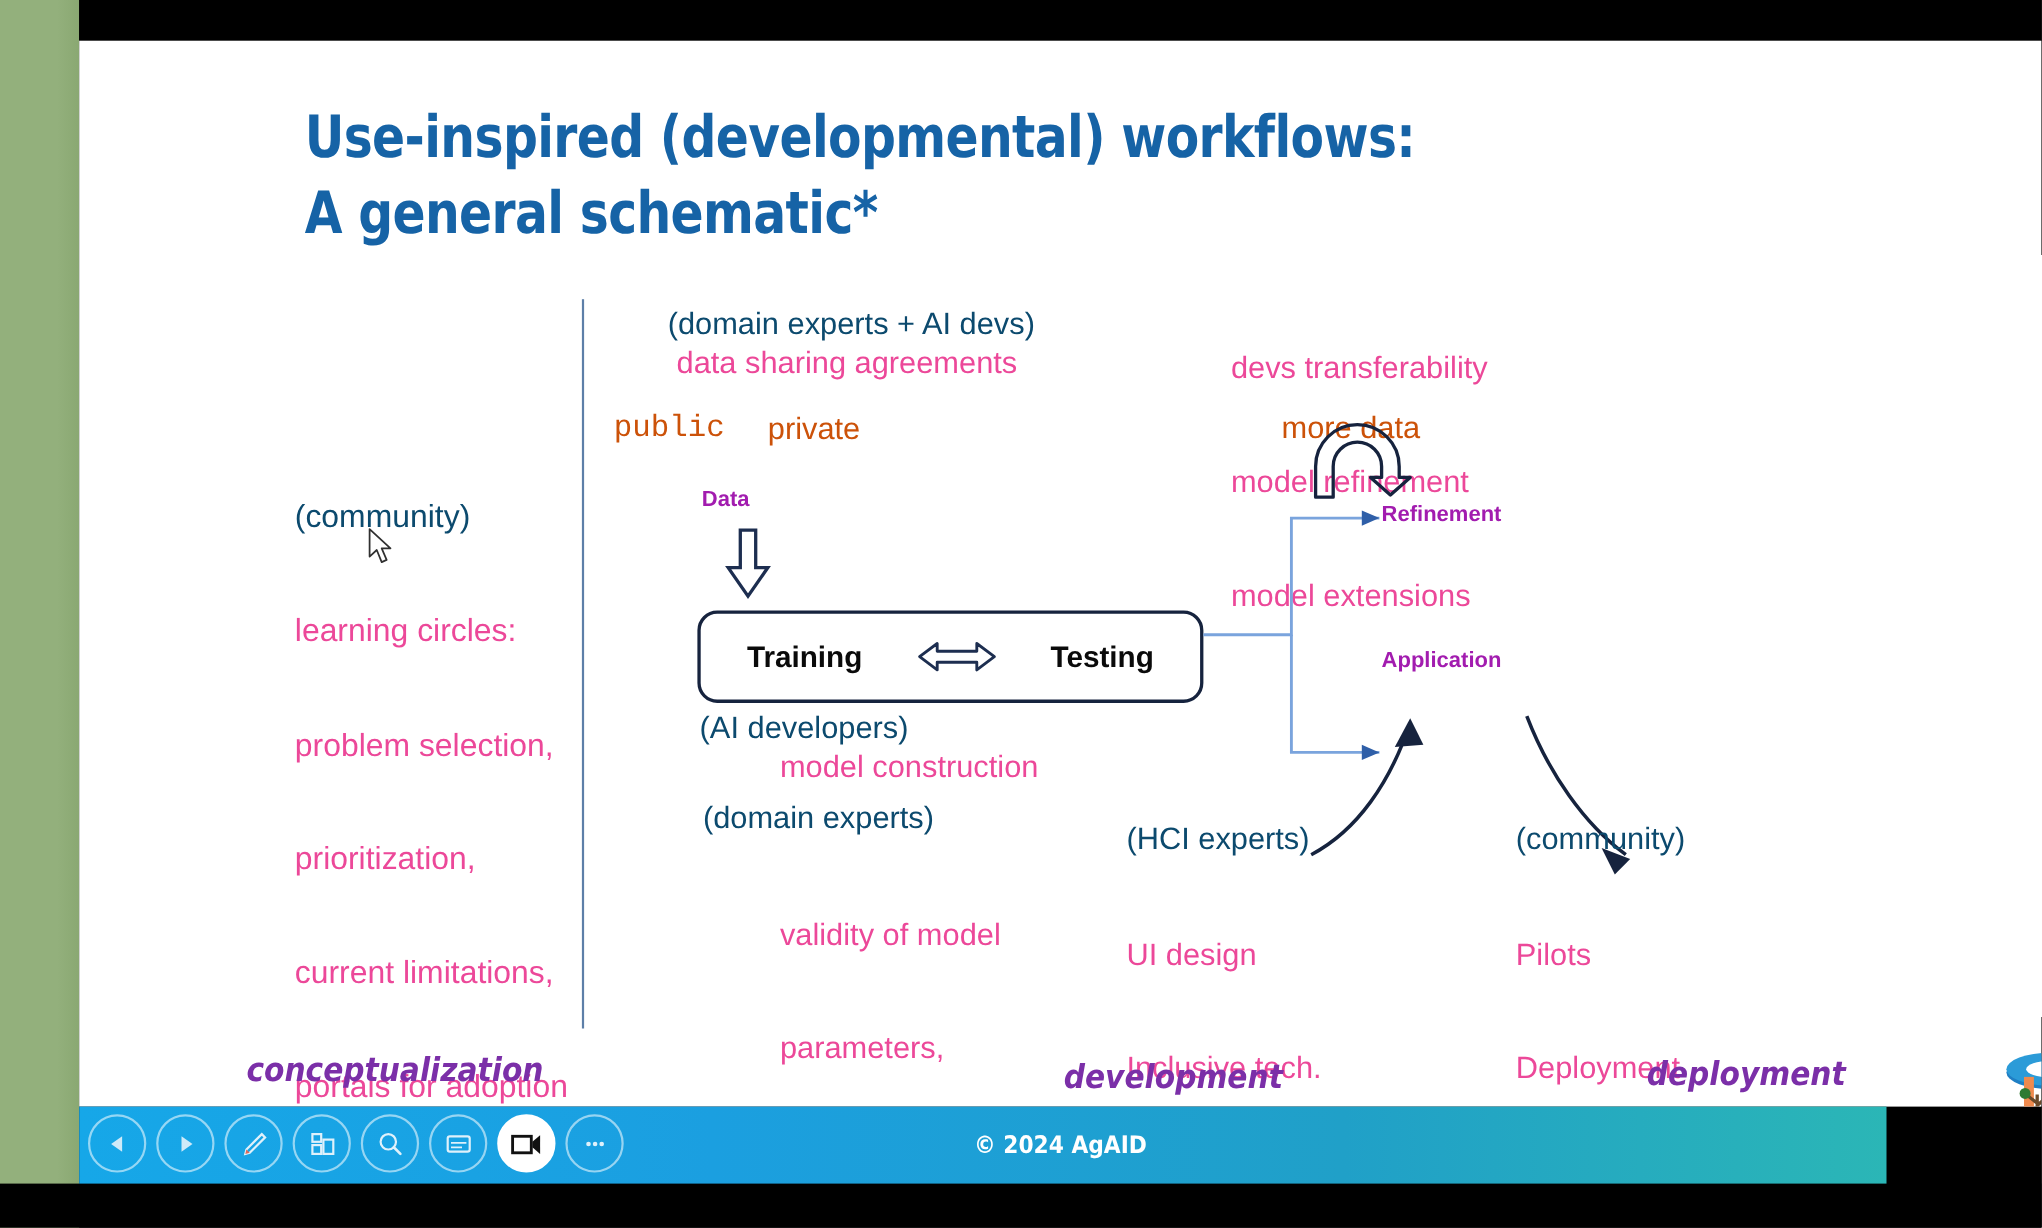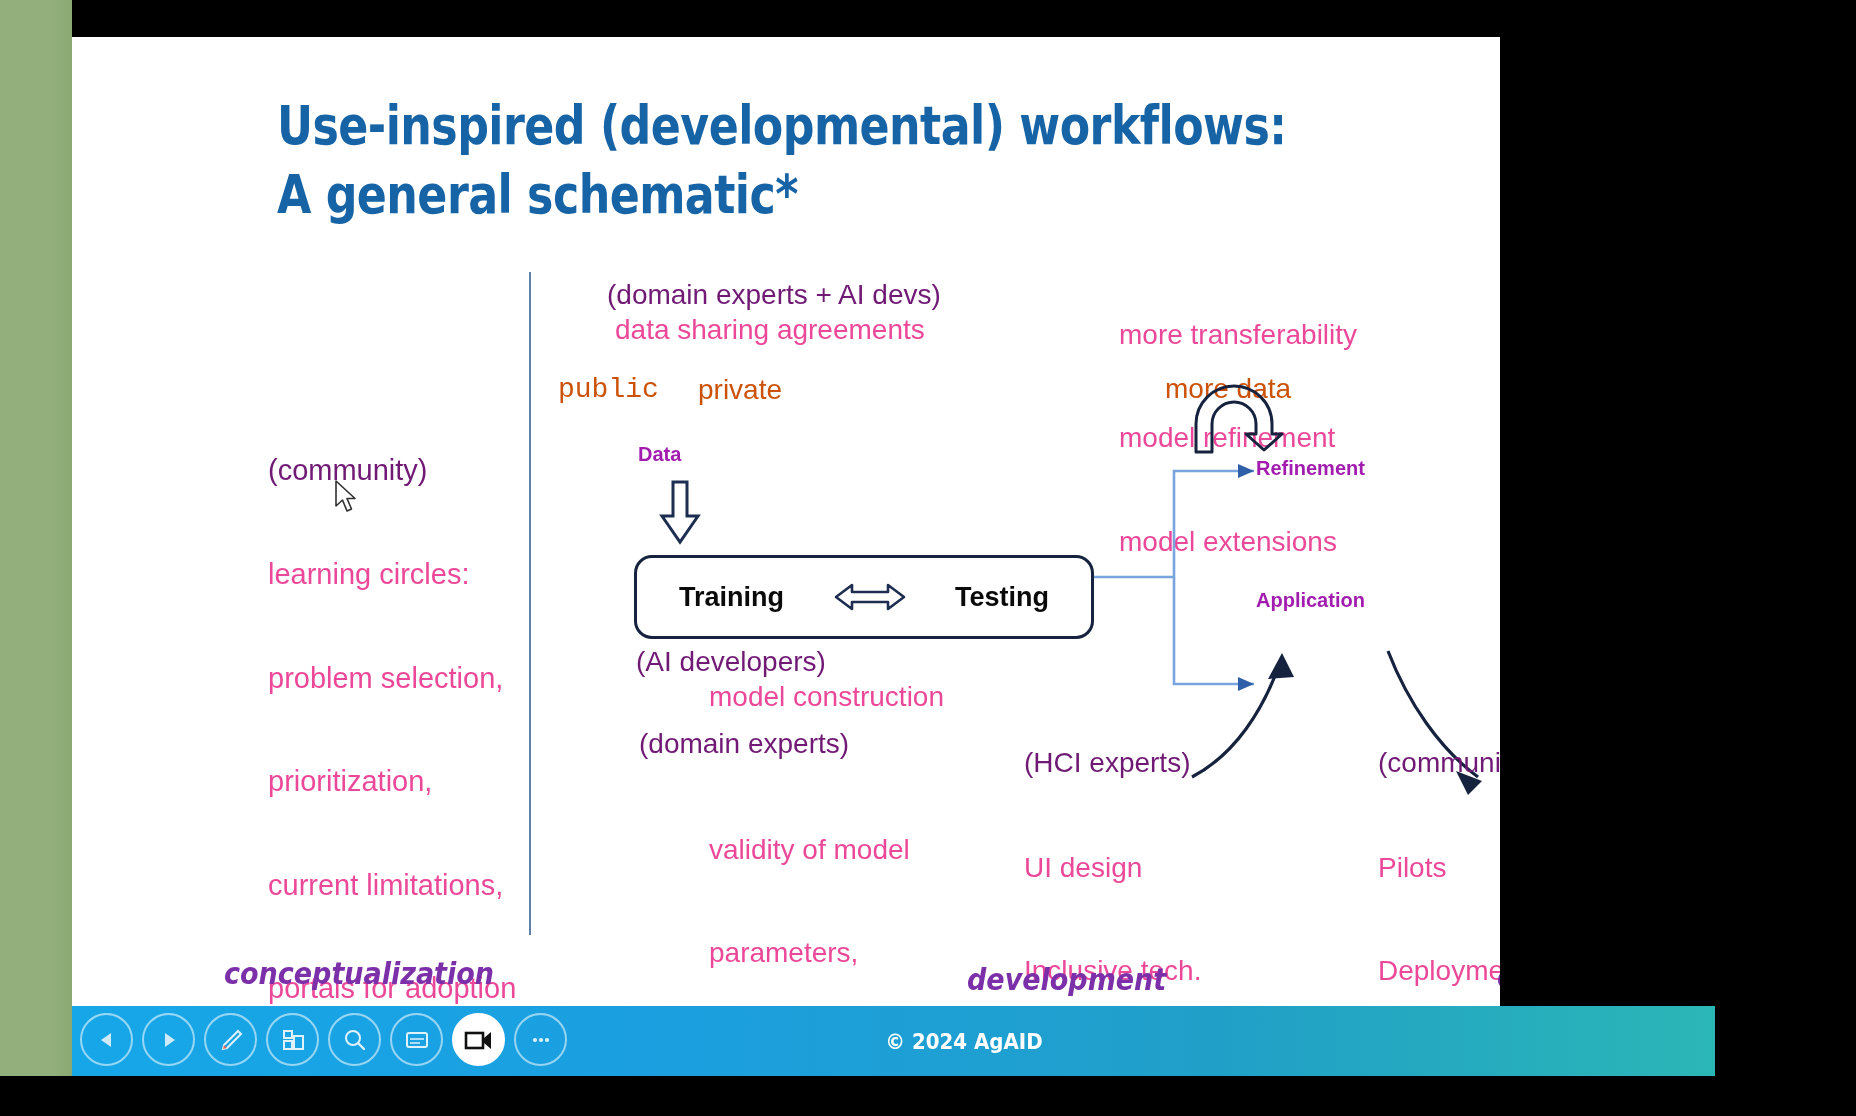--- a/index.html
+++ b/index.html
@@ -5,32 +5,32 @@
   html,body{margin:0;padding:0;background:#000;}
   body{width:1856px;height:1116px;overflow:hidden;font-family:"Liberation Sans",sans-serif;}
   #stage{position:relative;width:1856px;height:1116px;background:#000;}
 
   
   .green-rail{position:absolute;left:0;top:0;width:72px;height:1116px;
      background:linear-gradient(to right,#93b07c 0%,#93b07c 72%,#8aa872 100%);}
   .black-top{position:absolute;left:72px;top:0;width:1784px;height:37px;background:#000;}
   .black-bottom{position:absolute;left:0;top:1076px;width:1856px;height:40px;background:#000;}
 
-  .slide{position:absolute;left:72px;top:37px;width:1428px;height:969px;background:#fff;overflow:hidden;}
+  .slide{position:absolute;left:72px;top:37px;width:1784px;height:969px;background:#fff;overflow:hidden;}
 
   
   .title{position:absolute;left:205px;top:55px;width:1400px;
      font-family:"DejaVu Sans Condensed","Liberation Sans Narrow","Liberation Sans",sans-serif;
      font-weight:700;font-size:53px;line-height:1.30;color:#1663a6;
      letter-spacing:-0.6px;transform:scaleX(0.93);transform-origin:left top;}
 
   
   .tx{position:absolute;white-space:pre;font-family:"Liberation Sans",sans-serif;}
   .blue{color:#ec4899;}
-  .olive{color:#701a75;text-align:center;}
+  .olive{color:#0c4a6e;text-align:center;}
   .orange{color:#cc5209;}
   .black{color:#0a0a0a;}
   .purple{color:#7b2fa8;font-style:italic;font-weight:700;
      font-family:"DejaVu Sans Condensed","Liberation Sans Narrow","Liberation Sans",sans-serif;}
 
   .divider{position:absolute;left:457px;top:235px;width:2px;height:663px;background:#5d7fa8;}
 
   
   .ttbox{position:absolute;left:562px;top:518px;width:460px;height:84px;
      border:3px solid #16233e;border-radius:18px;background:#fff;
@@ -78,21 +78,21 @@
 
     <div class="divider"></div>
 
     <div class="tx olive" style="left:535px;top:242px;font-size:28px;">(domain experts + AI devs)</div>
     <div class="tx blue" style="left:543px;top:277px;font-size:28px;">data sharing agreements</div>
 
     <div class="tx orange" style="left:486px;top:337px;font-size:28px;font-family:Liberation Mono, monospace;">public</div>
     <div class="tx orange" style="left:626px;top:337px;font-size:28px;">private</div>
 
     <div class="tx blue" style="left:1047px;top:212px;font-size:28px;line-height:1.23;">
-      <div>more transferability</div>
+      <div>devs transferability</div>
       <div>model refinement</div>
       <div>model extensions</div>
     </div>
 
     <div class="tx orange" style="left:1093px;top:336px;font-size:28px;">more data</div>
 
     <svg class="tx" style="left:1122px;top:357px;" width="90" height="60" viewBox="0 0 90 60">
       <path d="M10 58 L10 30 A22 22 0 0 1 54 30 L54 40 L44 40 L62 56 L80 40 L70 40 L70 30
                A38 38 0 0 0 -6 30 L-6 58 Z" transform="translate(8,0)" fill="none" stroke="#16233e" stroke-width="3" stroke-linejoin="round"></path>
     </svg>

